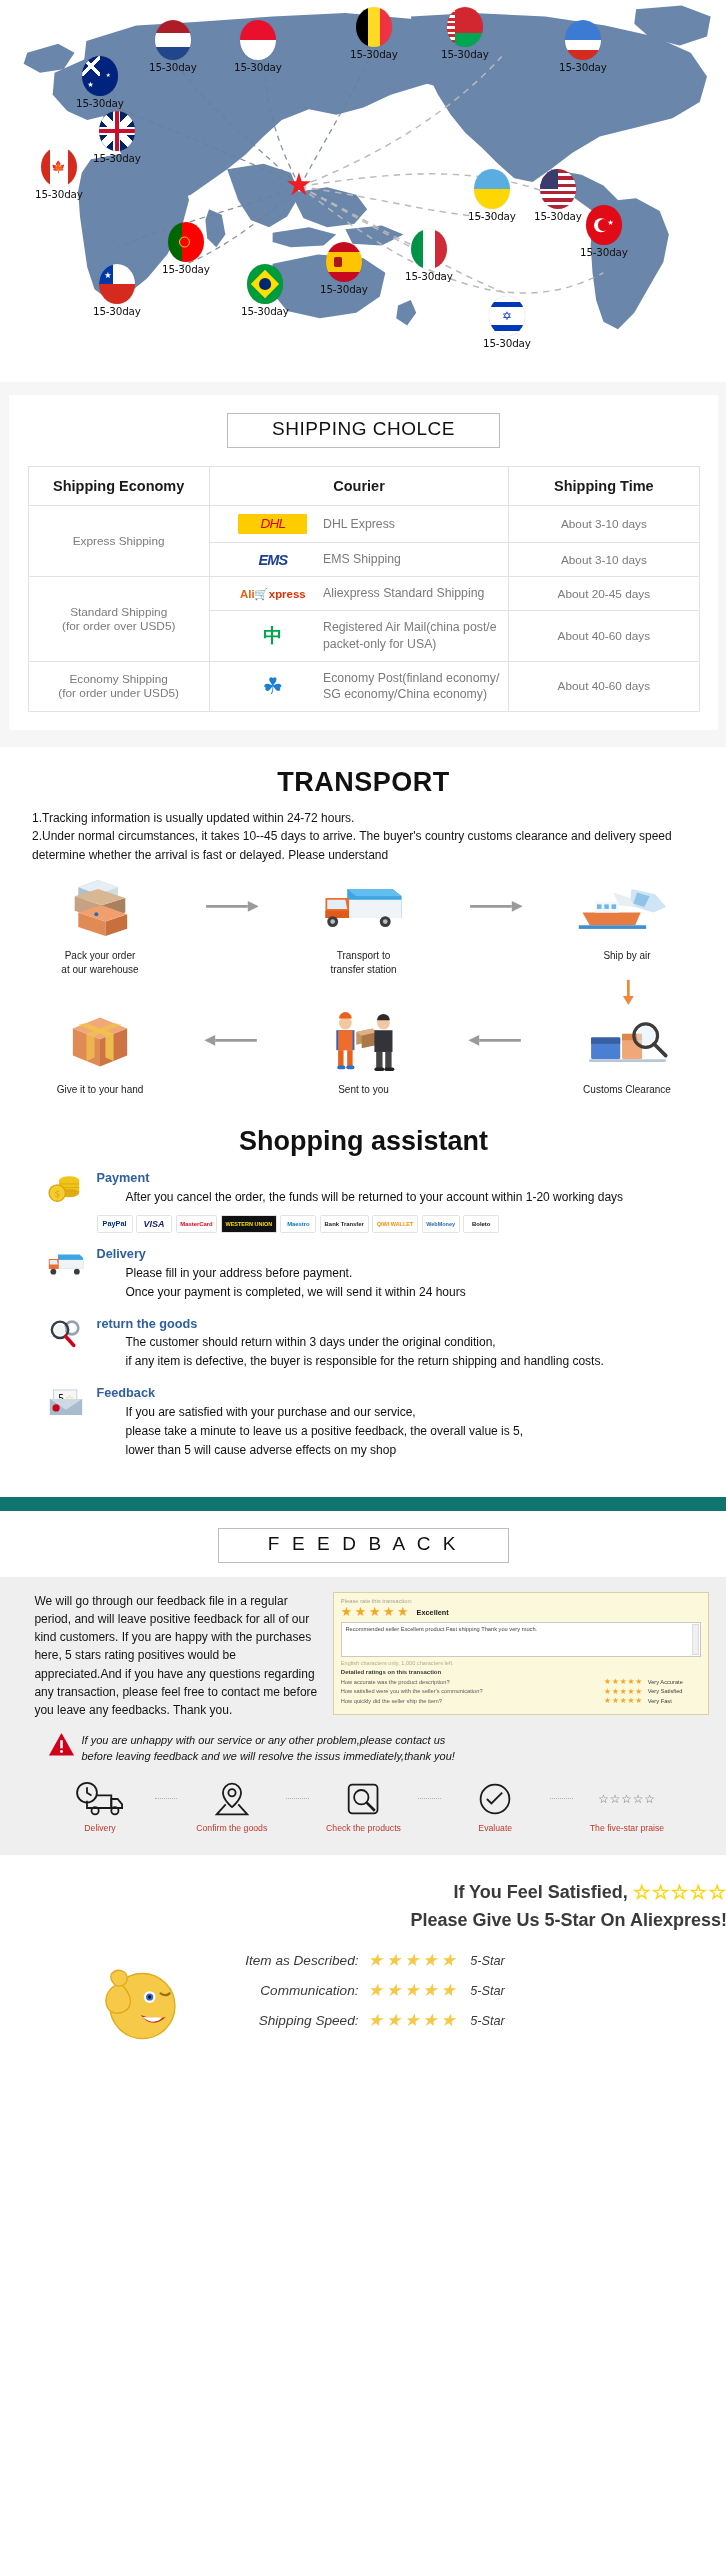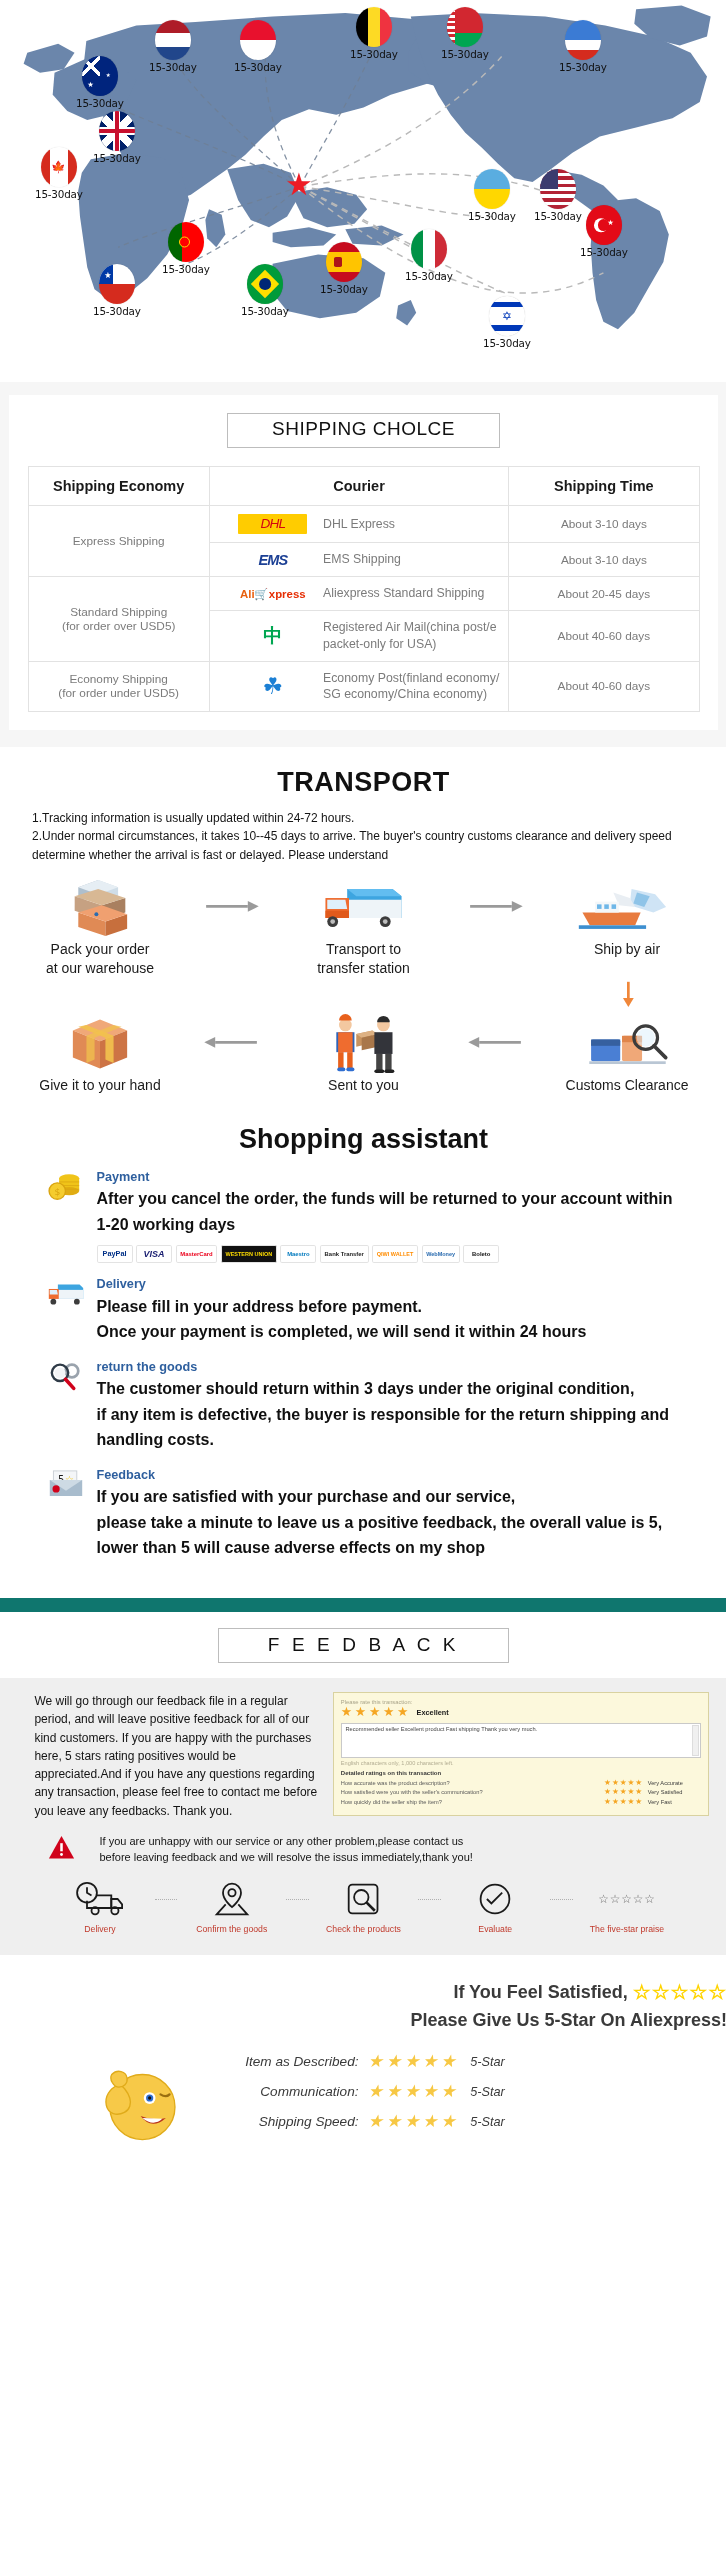--- a/index.html
+++ b/index.html
@@ -86,35 +86,35 @@
   .transport-section { background: #fff; padding: 20px 0 12.7px; }
   .transport-title {
     text-align: center; font-size: 27px; font-weight: bold; letter-spacing: 0.5px;
     font-family: "Liberation Sans", sans-serif; color: #111; margin-bottom: 11px;
   }
   .transport-notes { width: 663px; margin: 0 auto 9px; font-size: 12px; line-height: 1.55; color: #151515; }
   .flow { width: 672px; margin: 9px auto 0; }
   .flow-row { display: flex; align-items: flex-start; justify-content: space-between; }
   .flow-item { width: 145px; text-align: center; }
   .flow-art { height: 67px; display: flex; align-items: flex-end; justify-content: center; }
-  .flow-cap { font-size: 14px; color: #1b1b1b; line-height: 1.35; margin-top: 0; text-align: center; }
+  .flow-cap { font-size: 10px; color: #1b1b1b; line-height: 1.35; margin-top: 9px; text-align: center; }
   .flow-arrow { flex: 1; display: flex; align-items: center; justify-content: center; height: 67px; }
   .down-arrow-row { display: flex; justify-content: flex-end; padding-right: 65px; height: 31px; align-items: center; }
 
   
   .assist-section { background: #fff; padding: 16.4px 0 22px; }
   .assist-title {
     text-align: center; font-size: 27px; font-weight: bold; color: #111; margin-bottom: 14.5px;
     font-family: "Liberation Sans", sans-serif;
   }
   .assist-block { width: 636px; margin: 0 auto 14.5px; display: flex; gap: 11px; align-items: flex-start; }
   .assist-icon { width: 40px; flex: 0 0 40px; display: flex; justify-content: center; padding-top: 1.8px; }
   .assist-body { flex: 1; }
   .assist-head { color: #2e5f9e; font-size: 12.7px; font-weight: bold; margin-bottom: 2.7px; }
-  .assist-text { font-size: 16px; color: #101010; line-height: 1.6; font-weight: bold; }
+  .assist-text { font-size: 12px; color: #101010; line-height: 1.6; font-weight: normal; margin-left: 29px; }
   .pay-methods { display: flex; gap: 3.6px; margin-top: 7.3px; align-items: center; flex-wrap: nowrap; }
   .pm {
     height: 18px; min-width: 36px; border-radius: 1.8px; display: flex; align-items: center; justify-content: center;
     font-size: 7.3px; font-weight: bold; padding: 0 3.6px; border: 0.9px solid #e3e3e3; background: #fff; white-space: nowrap;
   }
 
   
   .fb-section { background: #0f766e; padding: 14.5px 0 0; }
   .fb-title-wrap { background: #fff; padding: 12.7px 0 14.5px; }
   .fb-body { background: #efefef; padding: 14.5px 0 9px; }
@@ -131,21 +131,21 @@
     background: #fff; border: 0.9px solid #c9c9c9; height: 35px; padding: 2.7px 3.6px; font-size: 5.7px; color: #444;
     position: relative;
   }
   .fb-scroll { position: absolute; right: 0.9px; top: 0.9px; bottom: 0.9px; width: 6.4px; background: #f0f0f0; border: 0.9px solid #ddd; }
   .fb-charleft { color: #b3ad93; font-size: 5.6px; margin: 2.7px 0 3.6px; }
   .fb-detailed { font-weight: bold; font-size: 6px; color: #3a3a3a; margin-bottom: 2.7px; }
   .fb-drow { display: flex; align-items: center; justify-content: space-between; margin-bottom: 1.8px; font-size: 5.7px; color: #5a5a5a; }
   .fb-drow .dstars { display: flex; gap: 0.9px; }
   .fb-drow .dstars span { color: #f5a623; font-size: 7.7px; line-height: 1; }
   .fb-drow .dlabel { width: 53px; text-align: left; color: #3c3c3c; font-size: 5.7px; }
-  .warn-row { width: 672px; margin: 12.7px auto 0; display: flex; gap: 25px; align-items: center; padding-left: 20px; }
+  .warn-row { width: 672px; margin: 12.7px auto 0; display: flex; gap: 7px; align-items: flex-start; padding-left: 20px; font-style: italic; }
   .warn-icon { color: #d0021b; font-size: 23.6px; line-height: .9; flex: 0 0 auto; }
   .warn-text { font-size: 11px; line-height: 1.5; color: #141414; }
   .steps { width: 636px; margin: 12.7px auto 0; display: flex; align-items: flex-start; justify-content: space-between; padding-bottom: 12.7px; }
   .step { width: 109px; text-align: center; }
   .step-art { height: 42px; display: flex; align-items: center; justify-content: center; }
   .step-cap { font-size: 8.7px; color: #c0392b; margin-top: 3.6px; }
   .step-dots { flex: 1; height: 42px; display: flex; align-items: center; }
   .dots-line { width: 100%; border-top: 0.9px dotted #b0b0b0; }
 
   

